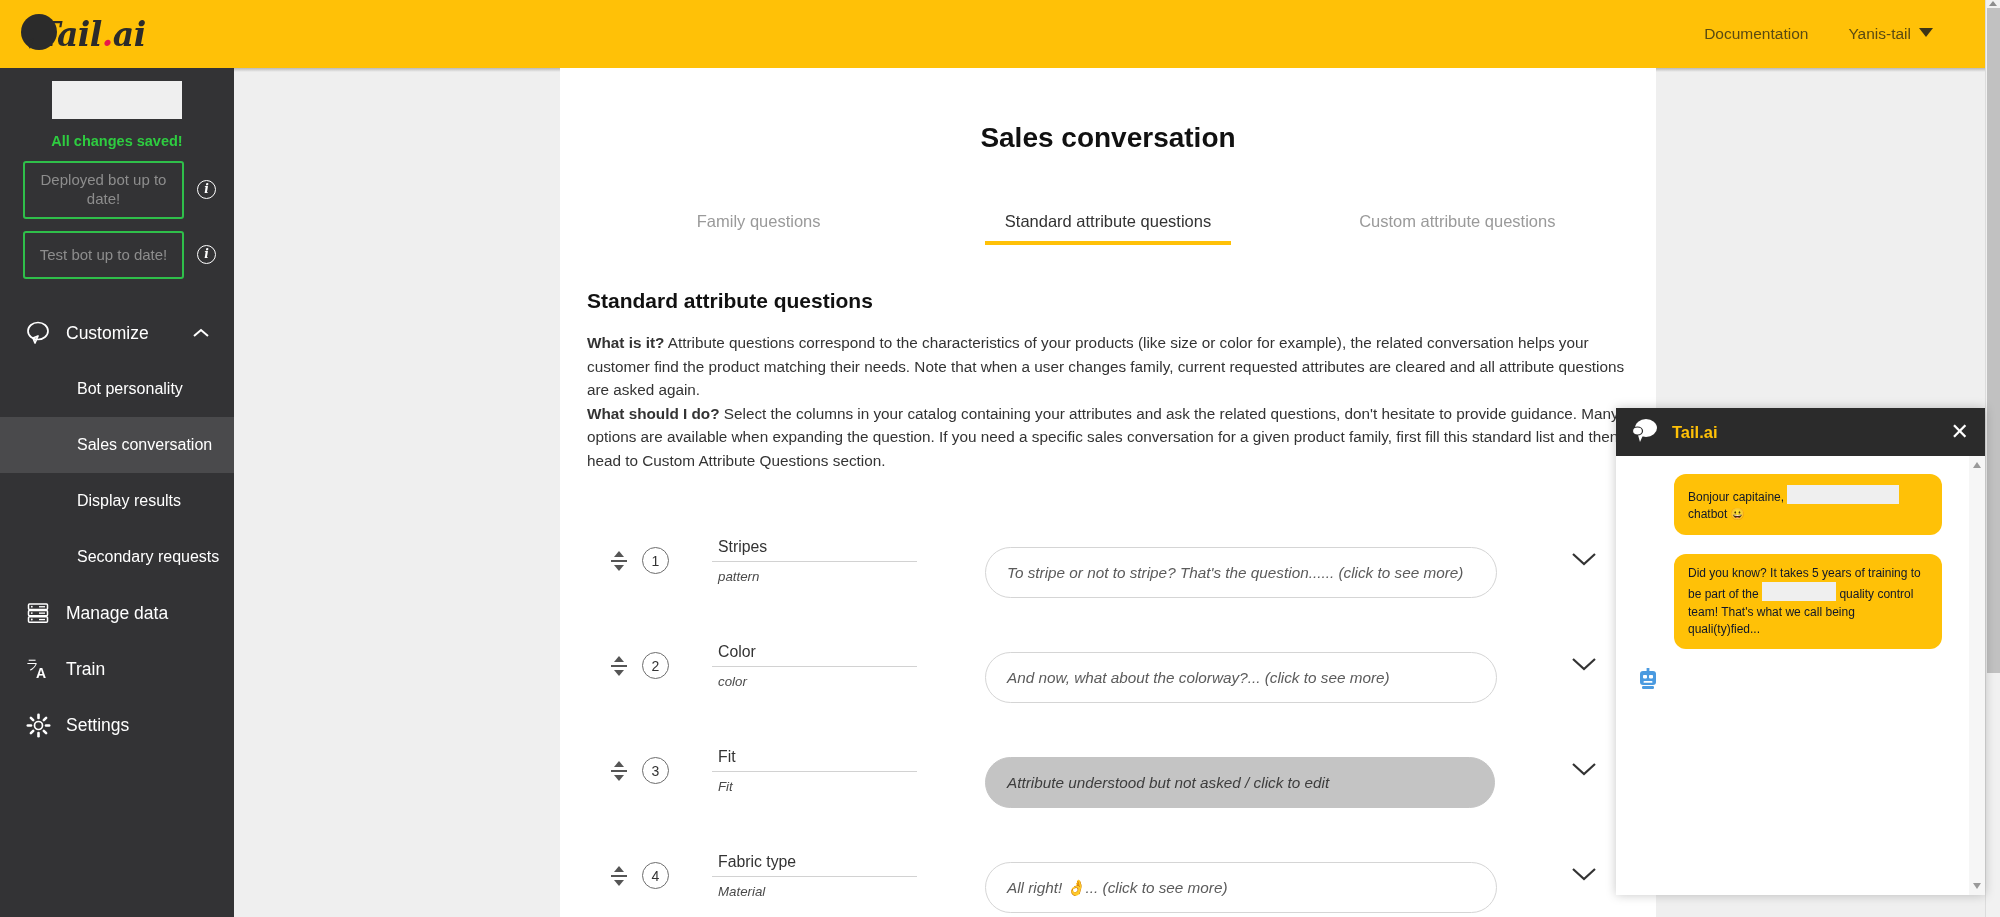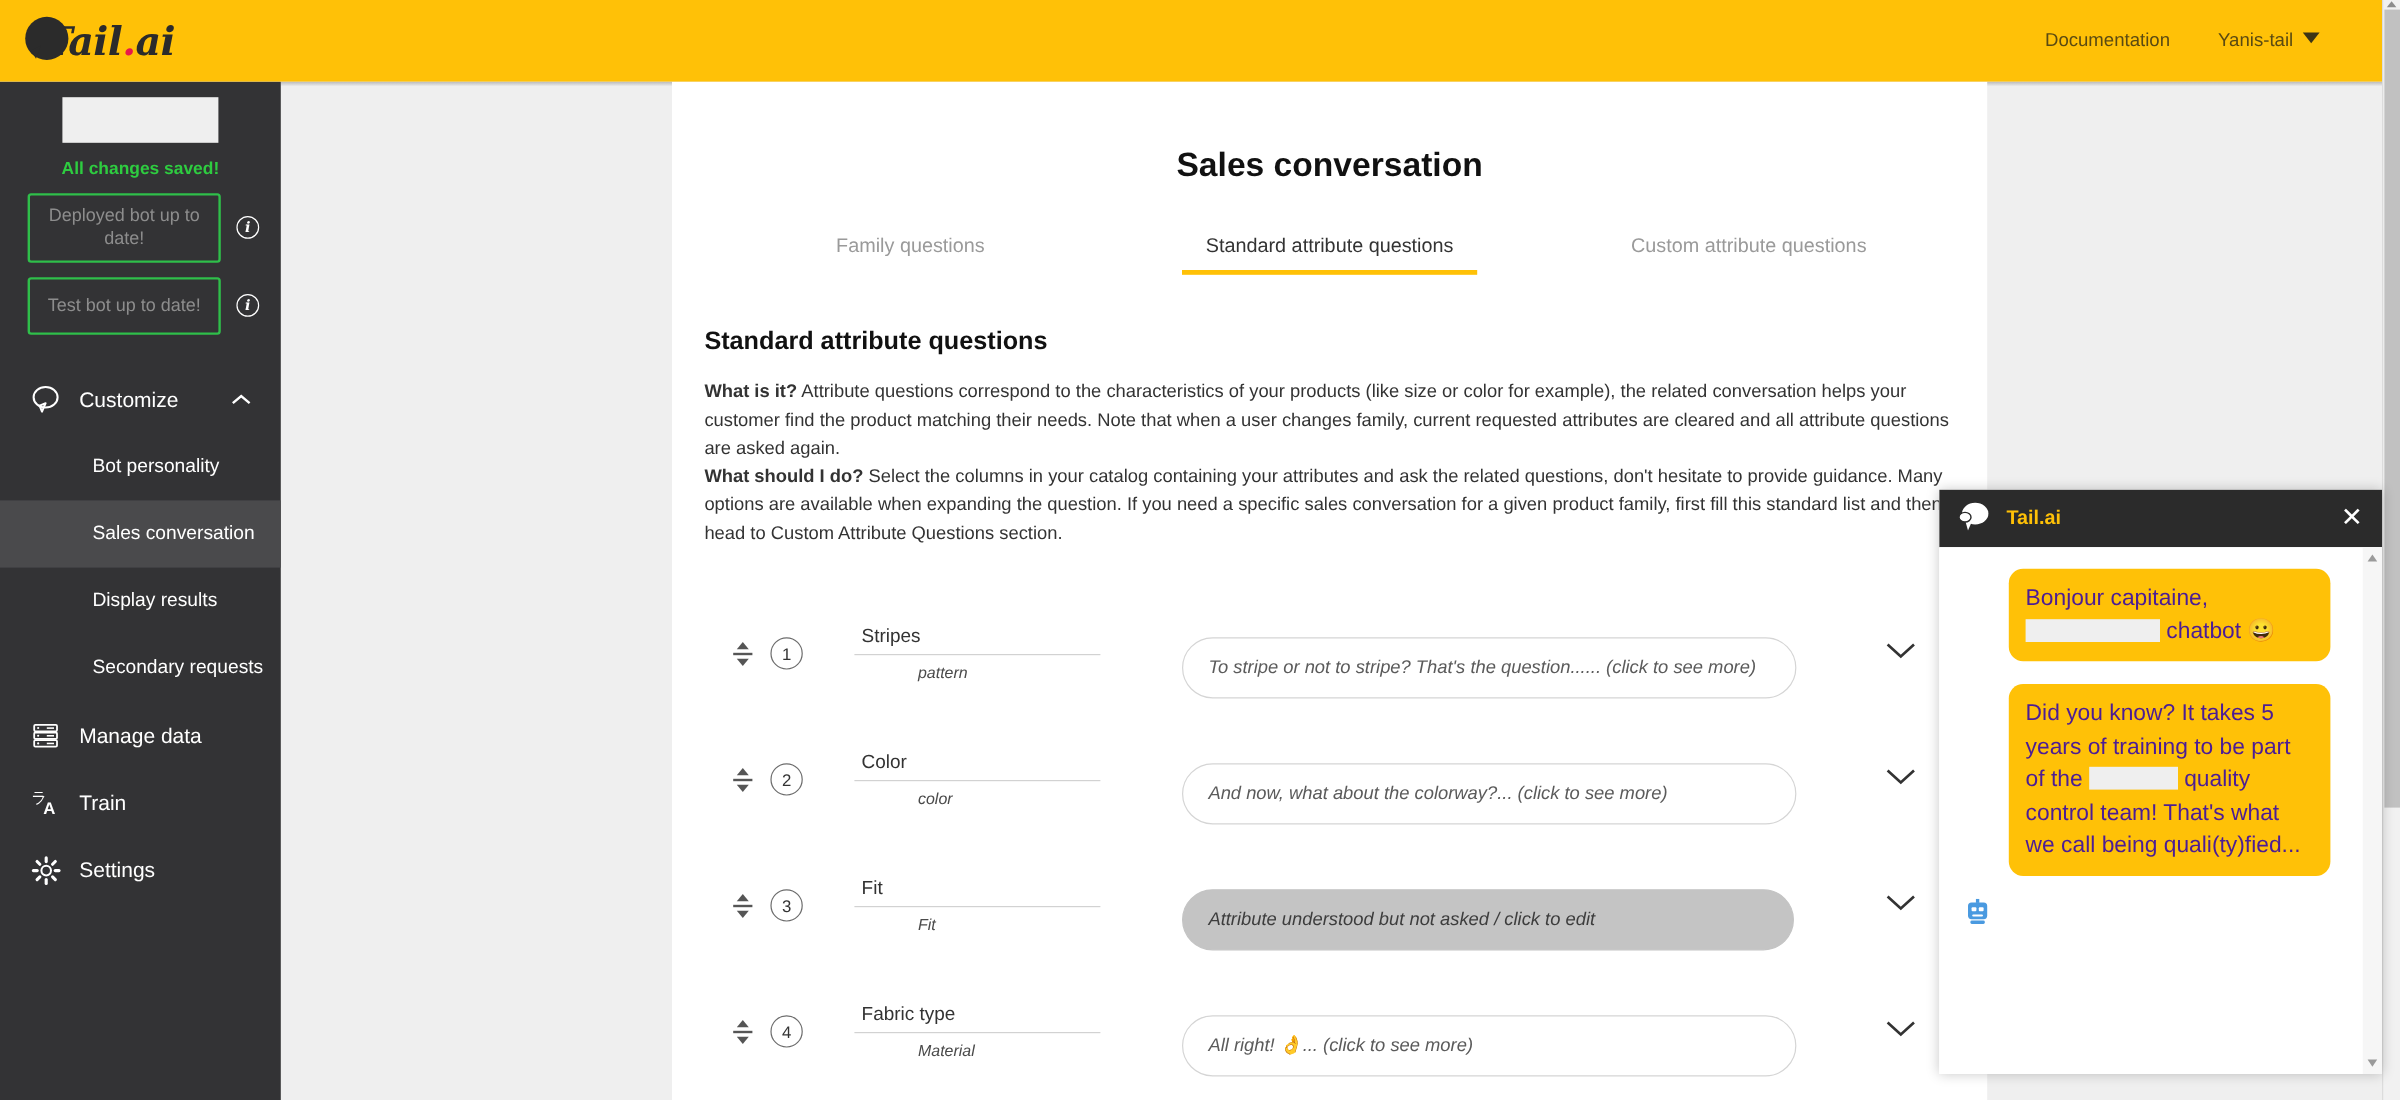--- a/index.html
+++ b/index.html
@@ -174,20 +174,21 @@
     display: flex;
     margin-top: 42px;
     padding: 0 24px;
   }
   .tab {
     flex: 1; text-align: center;
     font-size: 16.5px; color: #9a9a9a;
     padding-bottom: 14px;
     cursor: pointer;
     position: relative;
+    margin-top: 16px;
   }
   .tab.active { color: #333333; }
   .tab.active::after {
     content: ""; position: absolute;
     left: 50%; transform: translateX(-50%);
     bottom: 0; width: 246px; height: 4px;
     background: #ffc107;
   }
 
   .section-title {
@@ -241,21 +242,21 @@
   .attr-col {
     width: 205px; margin-left: 43px; flex: none;
   }
   .attr-name {
     font-size: 15.8px; color: #333333;
     padding: 0 0 5px 6px;
     border-bottom: 1.2px solid #d2d2d2;
   }
   .attr-src {
     font-size: 13.3px; font-style: italic;
-    color: #4a4a4a; padding: 7px 0 0 6px; margin-left: 47px;
+    color: #4a4a4a; padding: 7px 0 0 6px;
   }
   .qfield {
     margin-left: 68px;
     width: 512px; height: 51px;
     border: 1.3px solid #d5d5d5;
     border-radius: 26px;
     display: flex; align-items: center;
     padding-left: 21px;
     font-size: 15.3px; font-style: italic;
     color: #5b5b5b;
@@ -303,22 +304,22 @@
     position: relative;
     height: 439px;
     padding: 18px 18px 0 22px;
     background: #ffffff;
   }
   .msg-row { display: flex; align-items: flex-end; margin-bottom: 19px; }
   .bubble {
     background: #ffc107;
     border-radius: 12px;
     padding: 11px 14px;
-    font-size: 19px;
-    color: #4c1d95;
+    font-size: 12px;
+    color: #0f172a;
     line-height: 1.45;
     max-width: 268px;
   }
   .msg-row.indent { padding-left: 36px; }
   .redact-inline {
     display: inline-block;
     width: 112px; height: 19px;
     background: #efefef;
     vertical-align: -3px;
   }

